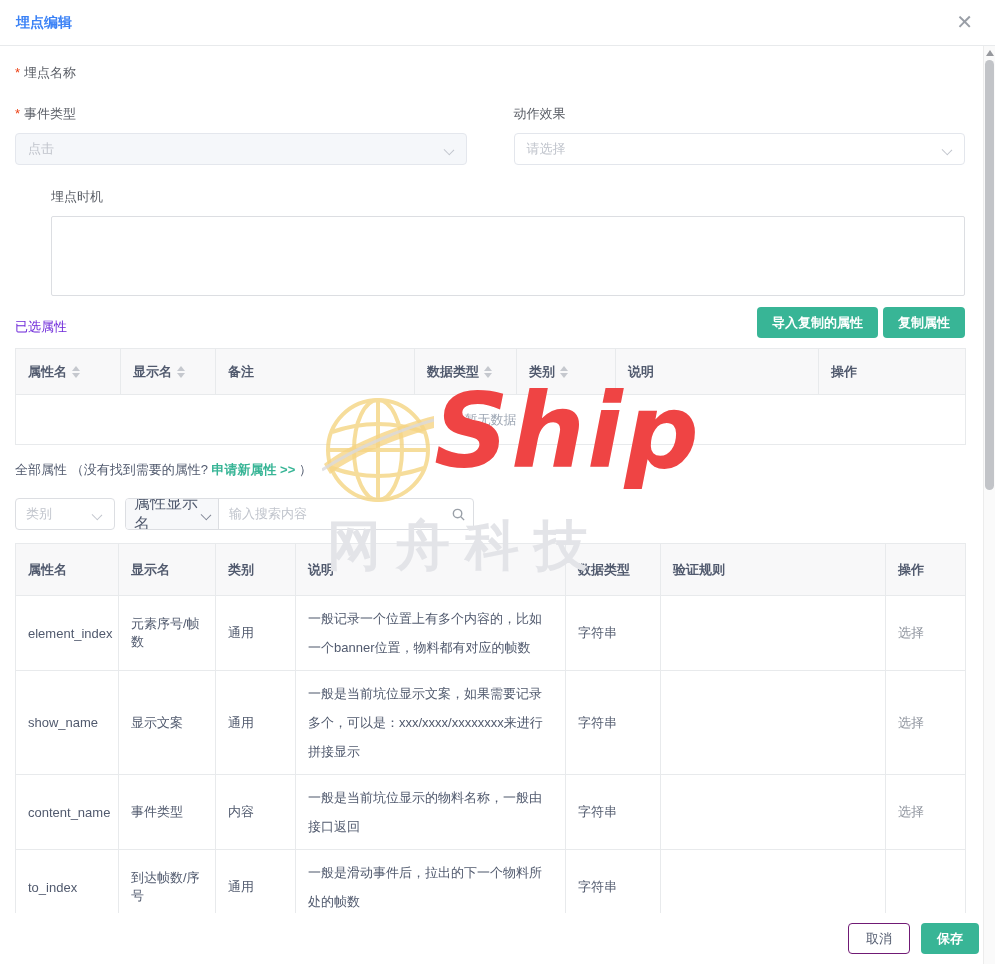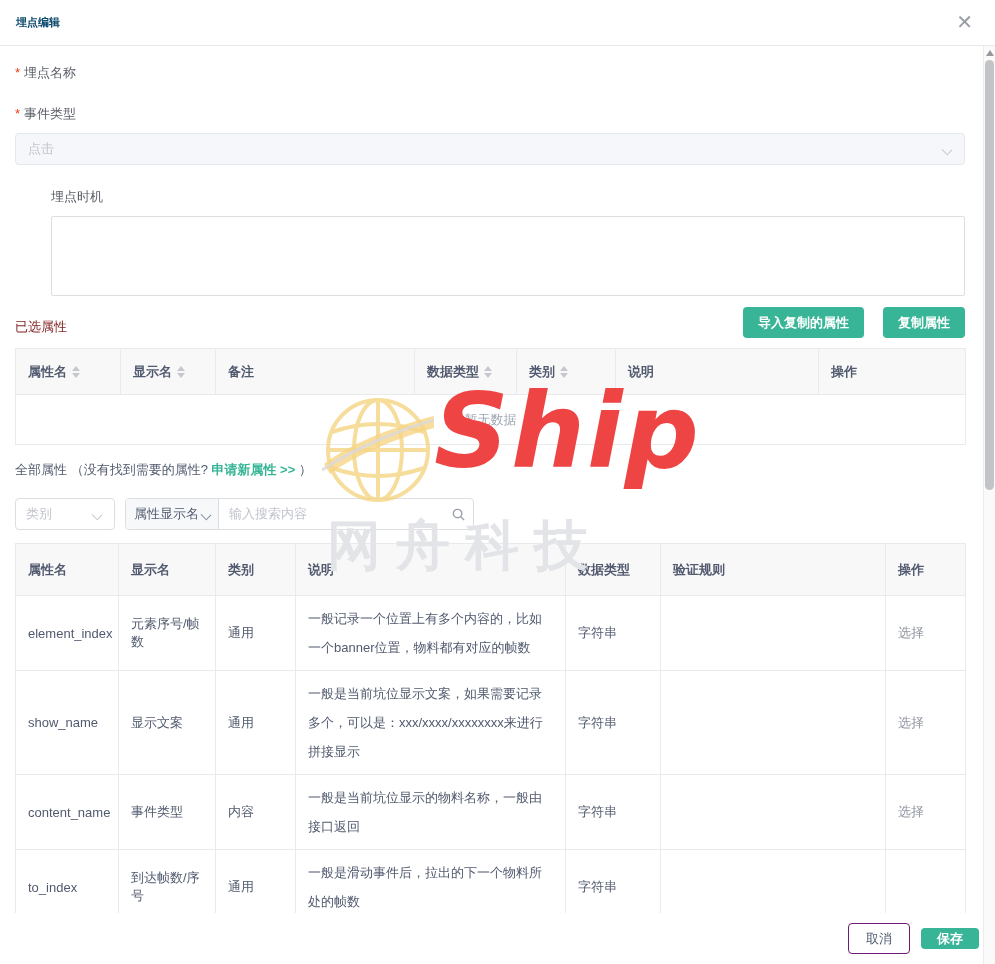--- a/index.html
+++ b/index.html
@@ -3,21 +3,21 @@
 <meta charset="utf-8">
 <style>
   * { box-sizing: border-box; margin: 0; padding: 0; }
   html,body { width:995px; height:964px; background:#fff; overflow:hidden;
     font-family:"Liberation Sans","DejaVu Sans",sans-serif; color:#515a6e; }
   .modal { position:relative; width:995px; height:964px; background:#fff; }
 
   
   .modal-header { position:absolute; top:0; left:0; width:995px; height:46px;
     border-bottom:1px solid #e8eaec; display:flex; align-items:center; padding:0 16px; background:#fff; z-index:20; }
-  .modal-title { font-size:11px; font-weight:bold; color:#0c4a6e; }
+  .modal-title { font-size:14px; font-weight:bold; color:#3b82f6; }
   .close-btn { position:absolute; right:22px; top:11px; font-size:20px; color:#999ea6; cursor:pointer; line-height:22px; }
 
   
   .modal-body { position:absolute; top:46px; left:0; width:983px; height:869px;
     overflow:hidden; padding:18px 18px 0 15px; }
 
   .form-label { font-size:13px; color:#5a5e66; margin-bottom:10px; }
   .required-star { color:#ed4014; margin-right:4px; font-size:13px; }
 
   .input-box { width:100%; height:32px; border:1px solid #e3e6ec; border-radius:4px;
@@ -30,22 +30,22 @@
 
   .two-col { display:flex; gap:47px; margin-top:23px; }
   .col { flex:1; }
 
   .timing-wrap { margin-top:23px;padding-left:36px; }
   .textarea-box { width:100%; height:80px; border:1px solid #dcdee2; border-radius:2px;
     resize:none; font-family:inherit; font-size:13px; padding:6px 10px; color:#515a6e; display:block; }
 
   
   .section-head { display:flex; justify-content:space-between; align-items:flex-end; margin-top:11px; }
-  .section-title { font-size:13px; color:#7f1d1d; padding-bottom:2px; }
-  .btn-group { display:flex; gap:19px; }
+  .section-title { font-size:13px; color:#6d28d9; padding-bottom:2px; }
+  .btn-group { display:flex; gap:5px; }
   .btn-green { background:#38b596; color:#fff; border:none; border-radius:4px; height:31px;
     padding:0 15px; font-size:13px; font-weight:bold; cursor:pointer; font-family:inherit; }
 
   table { border-collapse:collapse; table-layout:fixed; width:950px; font-size:13px; }
   .t1 { margin-top:10px; }
   .t1 th { background:#f8f8f9; height:46px; text-align:left; padding:0 12px; font-size:13px;
     color:#515a6e; font-weight:bold; border:1px solid #e8eaec; border-left:none; }
   .t1 th:first-child { border-left:1px solid #e8eaec; }
   .t1 td.empty-cell { border:1px solid #e8eaec; height:50px; text-align:center; color:#9ea7b4; font-size:13px; }
   .sorter { display:inline-flex; flex-direction:column; vertical-align:middle; margin-left:5px; gap:2px; }
@@ -56,39 +56,39 @@
   
   .all-attrs-line { margin-top:16px; font-size:13px; color:#515a6e; }
   .green-link { color:#38b596; font-weight:bold; cursor:pointer; }
 
   .filters { display:flex; margin-top:19px; gap:10px; }
   .sel-category { width:100px; height:32px; border:1px solid #dcdee2; border-radius:4px;
     position:relative; display:flex; align-items:center; padding:0 10px; font-size:13px; background:#fff; }
   .search-group { width:349px; height:32px; border:1px solid #dcdee2; border-radius:4px;
     display:flex; align-items:stretch; background:#fff; overflow:hidden; }
   .sel-field { width:93px; background:#f7f8fa; border-right:1px solid #dcdee2; position:relative;
-    display:flex; align-items:center; padding:0 8px; font-size:13px; color:#515a6e; }
+    display:flex; align-items:center; padding:0 8px; font-size:16px; color:#515a6e; }
   .sel-field .chevron { right:8px; }
   .search-input { flex:1; display:flex; align-items:center; padding:0 10px; font-size:13px; }
   .search-icon-btn { width:30px; display:flex; align-items:center; justify-content:center; cursor:pointer; }
 
   .t2 { margin-top:13px; }
   .t2 th { background:#f8f8f9; height:52px; text-align:left; padding:0 12px; font-size:13px;
     color:#515a6e; font-weight:bold; border:1px solid #e8eaec; }
   .t2 td { border:1px solid #e8eaec; height:65px; padding:8px 12px; vertical-align:middle;
     color:#515a6e; font-size:13px; background:transparent; }
   .t2 td.desc { line-height:29px; }
   .t2 .select-link { color:#8f949e; cursor:pointer; }
 
   
   .modal-footer { position:absolute; top:913px; left:0; width:983px; height:51px; background:#fff;
     display:flex; justify-content:flex-end; align-items:center; gap:11px; padding-right:4px; z-index:15; }
   .btn-cancel { height:31px; padding:0 17px; background:#fff; border:1px solid #701a75; border-radius:4px;
     font-size:13px; color:#515a6e; cursor:pointer; font-family:inherit; }
-  .btn-save { height:21px; padding:0 16px; background:#38b596; border:none; border-radius:4px;
+  .btn-save { height:31px; padding:0 16px; background:#38b596; border:none; border-radius:4px;
     font-size:13px; color:#fff; font-weight:bold; cursor:pointer; font-family:inherit; }
 
   
   .scrollbar { position:absolute; top:46px; right:0; width:12px; height:918px;
     background:#fafafa; border-left:1px solid #ececec; z-index:30; }
   .scroll-up { position:absolute; top:4px; left:2px; width:0; height:0;
     border-left:4px solid transparent; border-right:4px solid transparent; border-bottom:6px solid #96989d; }
   .scroll-thumb { position:absolute; top:14px; left:1px; width:9px; height:430px;
     background:#c2c4c8; border-radius:5px; }
 
@@ -122,20 +122,27 @@
       <span class="required-star">*</span><span>埋点名称</span>
     </div>
 
     <div class="two-col">
       <div class="col">
         <div class="form-label">
           <span class="required-star">*</span><span>事件类型</span>
         </div>
         <div class="input-box disabled">
           <span class="gray-text">点击</span>
+          <span class="chevron"></span>
+        </div>
+      </div>
+      <div class="col">
+        <div class="form-label">动作效果</div>
+        <div class="input-box">
+          <span class="gray-text">请选择</span>
           <span class="chevron"></span>
         </div>
       </div>
     </div>
 
     <div class="timing-wrap">
       <div class="form-label">埋点时机</div>
       <textarea class="textarea-box" value="" style=""></textarea>
     </div>
 

